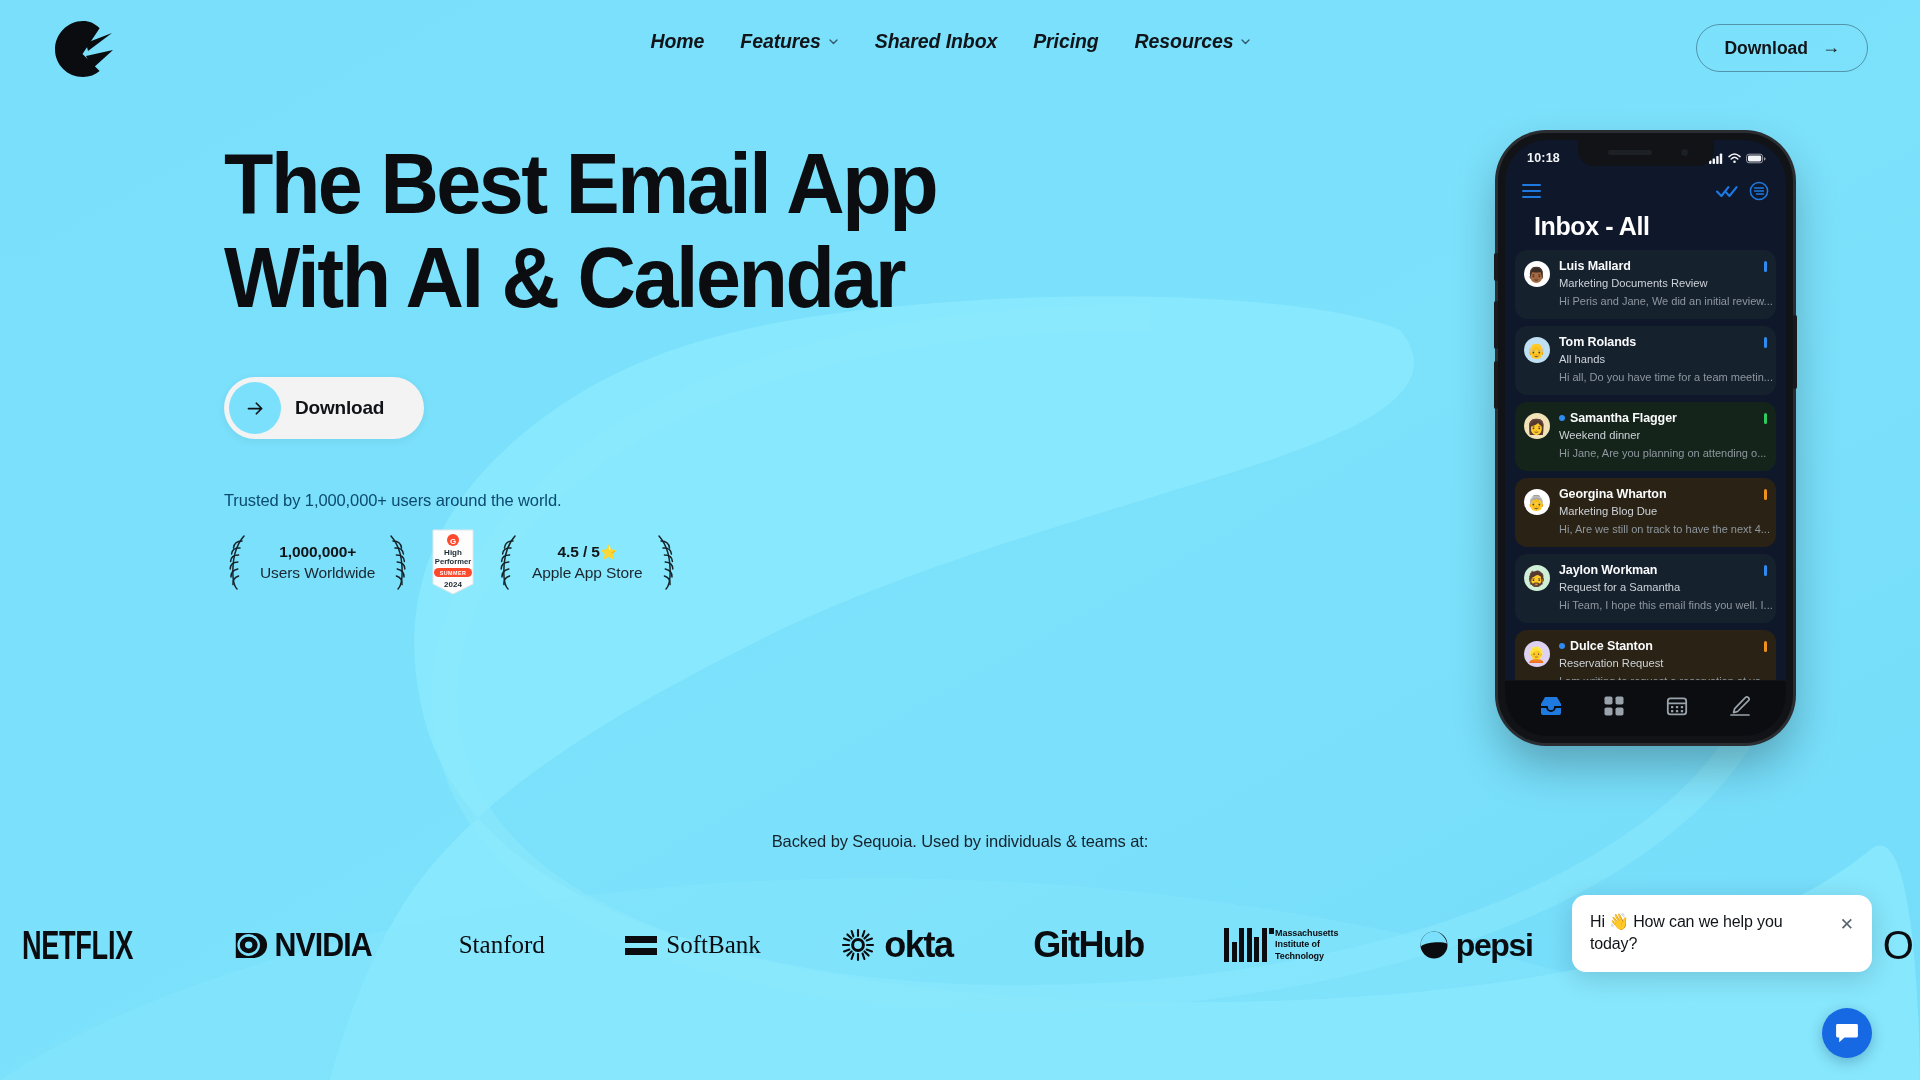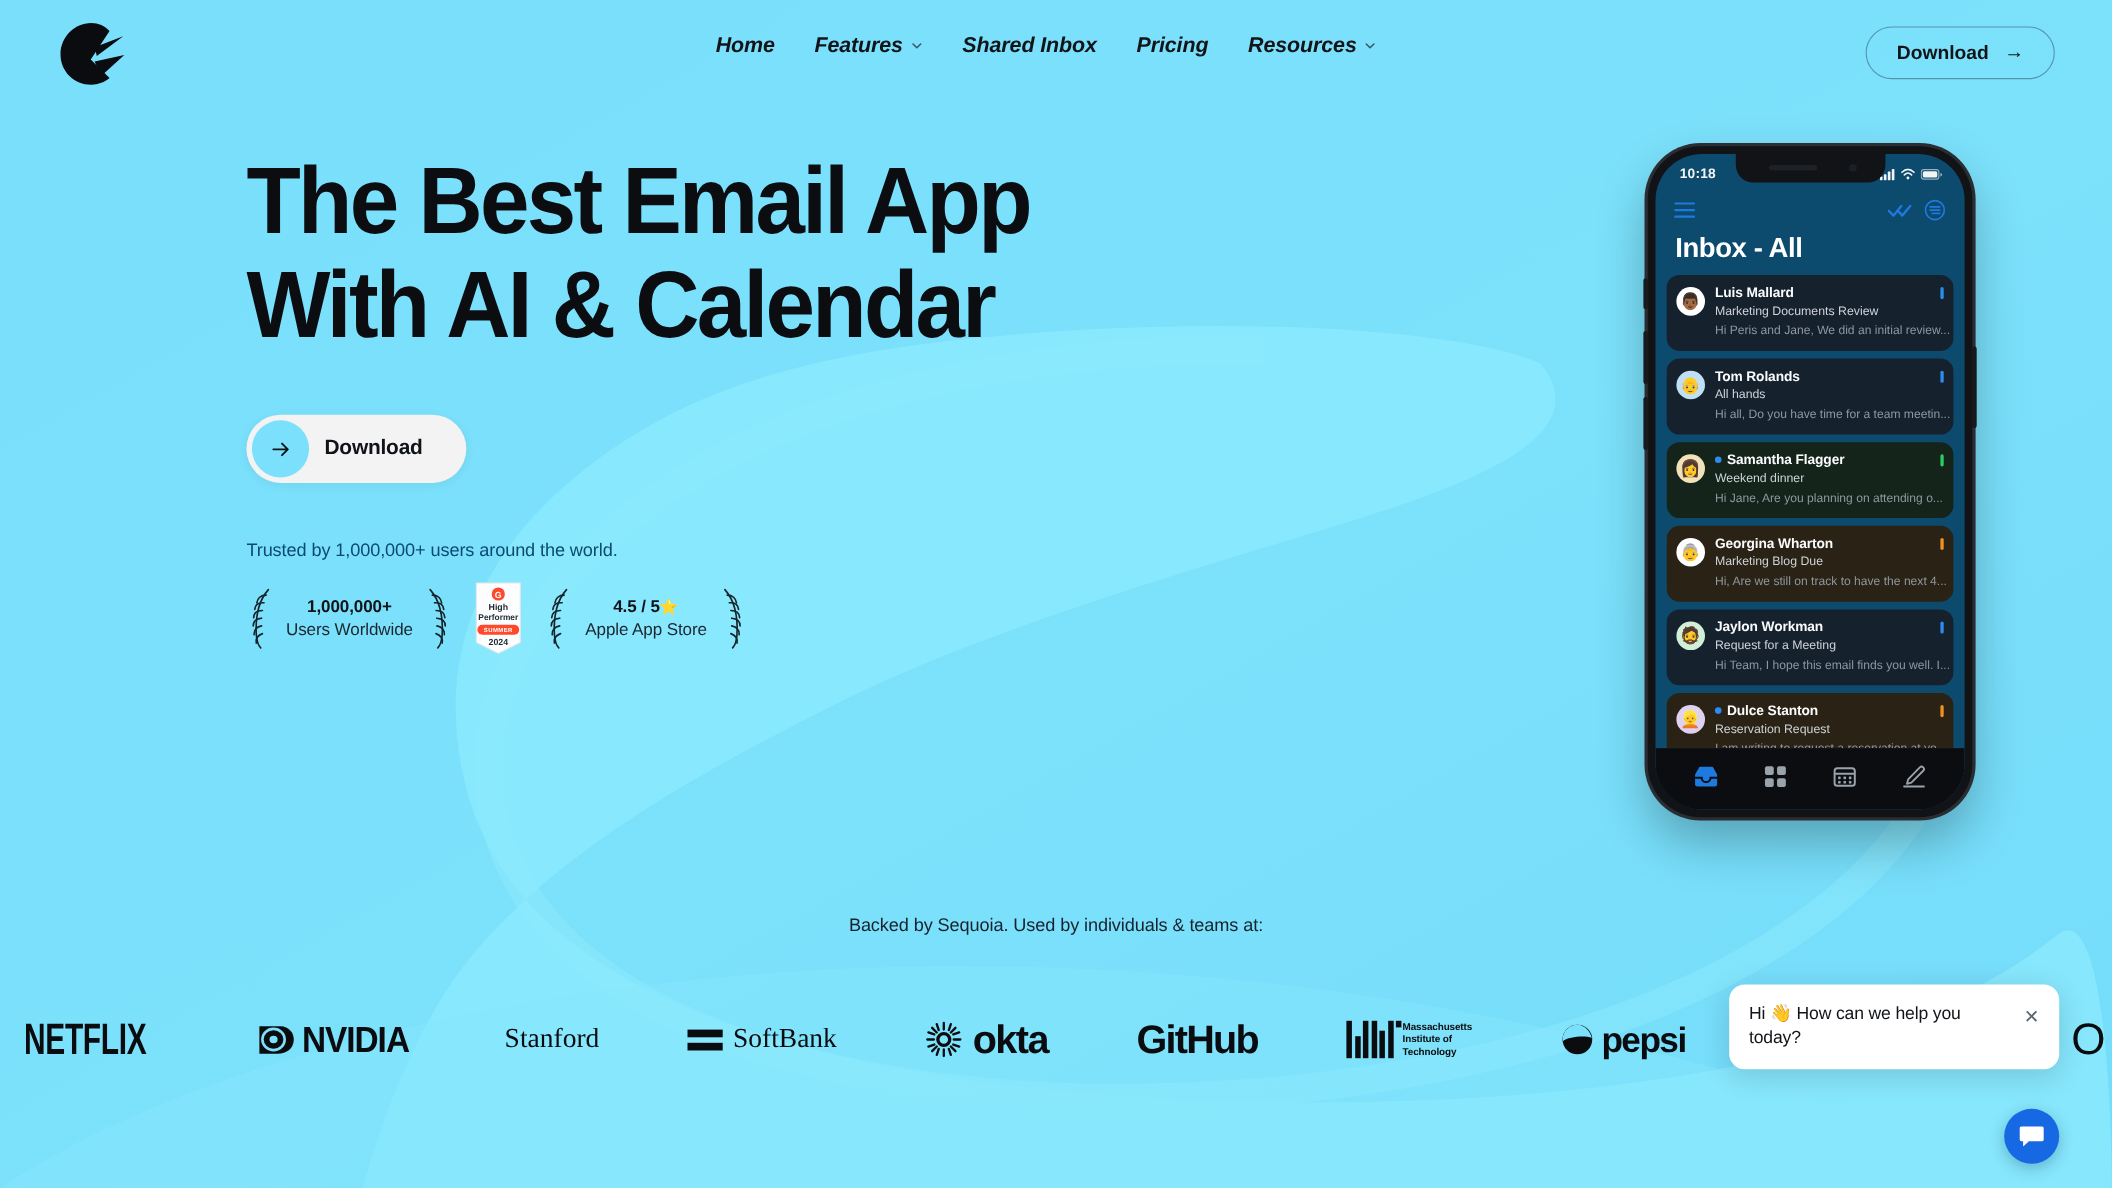--- a/index.html
+++ b/index.html
@@ -102,21 +102,21 @@
   .phone-btn {
     position:absolute; background:#17191c; border-radius:3px;
   }
   .pb1 { left:-4px; top:120px; width:4px; height:28px; }
   .pb2 { left:-4px; top:168px; width:4px; height:48px; }
   .pb3 { left:-4px; top:228px; width:4px; height:48px; }
   .pb4 { right:-4px; top:182px; width:4px; height:74px; }
 
   .screen {
     position:absolute; left:7px; top:7px; right:7px; bottom:7px;
-    background:#0c4a6e; border-radius:42px; overflow:hidden;
+    background:#0f172a; border-radius:42px; overflow:hidden;
   }
   .notch {
     position:absolute; left:50%; top:0; transform:translateX(-50%);
     width:136px; height:26px; background:#111316;
     border-bottom-left-radius:16px; border-bottom-right-radius:16px; z-index:5;
   }
   .notch .spk { position:absolute; left:30px; top:10px; width:44px; height:5px;
     background:#1d2025; border-radius:3px; }
   .notch .cam { position:absolute; right:26px; top:9px; width:7px; height:7px;
     background:#1b1f26; border-radius:50%; }
@@ -132,21 +132,21 @@
   .appbar {
     position:absolute; top:34px; left:0; right:0; height:34px;
     display:flex; align-items:center; justify-content:space-between;
     padding:0 17px;
   }
   .hamb { display:flex; flex-direction:column; gap:3.5px; cursor:pointer; }
   .hamb i { display:block; width:19px; height:2.6px; background:#1F7AE0; border-radius:2px; }
   .appbar-right { display:flex; align-items:center; gap:11px; }
 
   .inbox-title {
-    position:absolute; top:72px; left:18px;
+    position:absolute; top:72px; left:29px;
     font-size:25px; font-weight:700; color:#FFFFFF; letter-spacing:-0.4px;
   }
 
   .mail-list {
     position:absolute; top:110px; left:10px; right:10px; bottom:56px;
     overflow:hidden;
   }
   .mail {
     position:relative; display:flex; gap:9px;
     border-radius:12px; padding:9px 10px 10px 9px; margin-bottom:7px;
@@ -524,21 +524,21 @@
       </div>
 
       <div class="mail m-blue">
         <span class="avatar" style="background:#CFEFD7">
             <span>🧔</span>
           </span>
         <span class="m-body">
           <span class="m-from">
               <span>Jaylon Workman</span>
             </span>
-          <span class="m-subj">Request for a Meeting</span>
+          <span class="m-subj">Request for a Samantha</span>
           <span class="m-prev">Hi Team, I hope this email finds you well. I...</span>
         </span>
         <span class="m-flag" style="background:#2E8BF0"></span>
       </div>
 
       <div class="mail m-amber">
         <span class="avatar" style="background:#DED2F2">
             <span>👱</span>
           </span>
         <span class="m-body">

